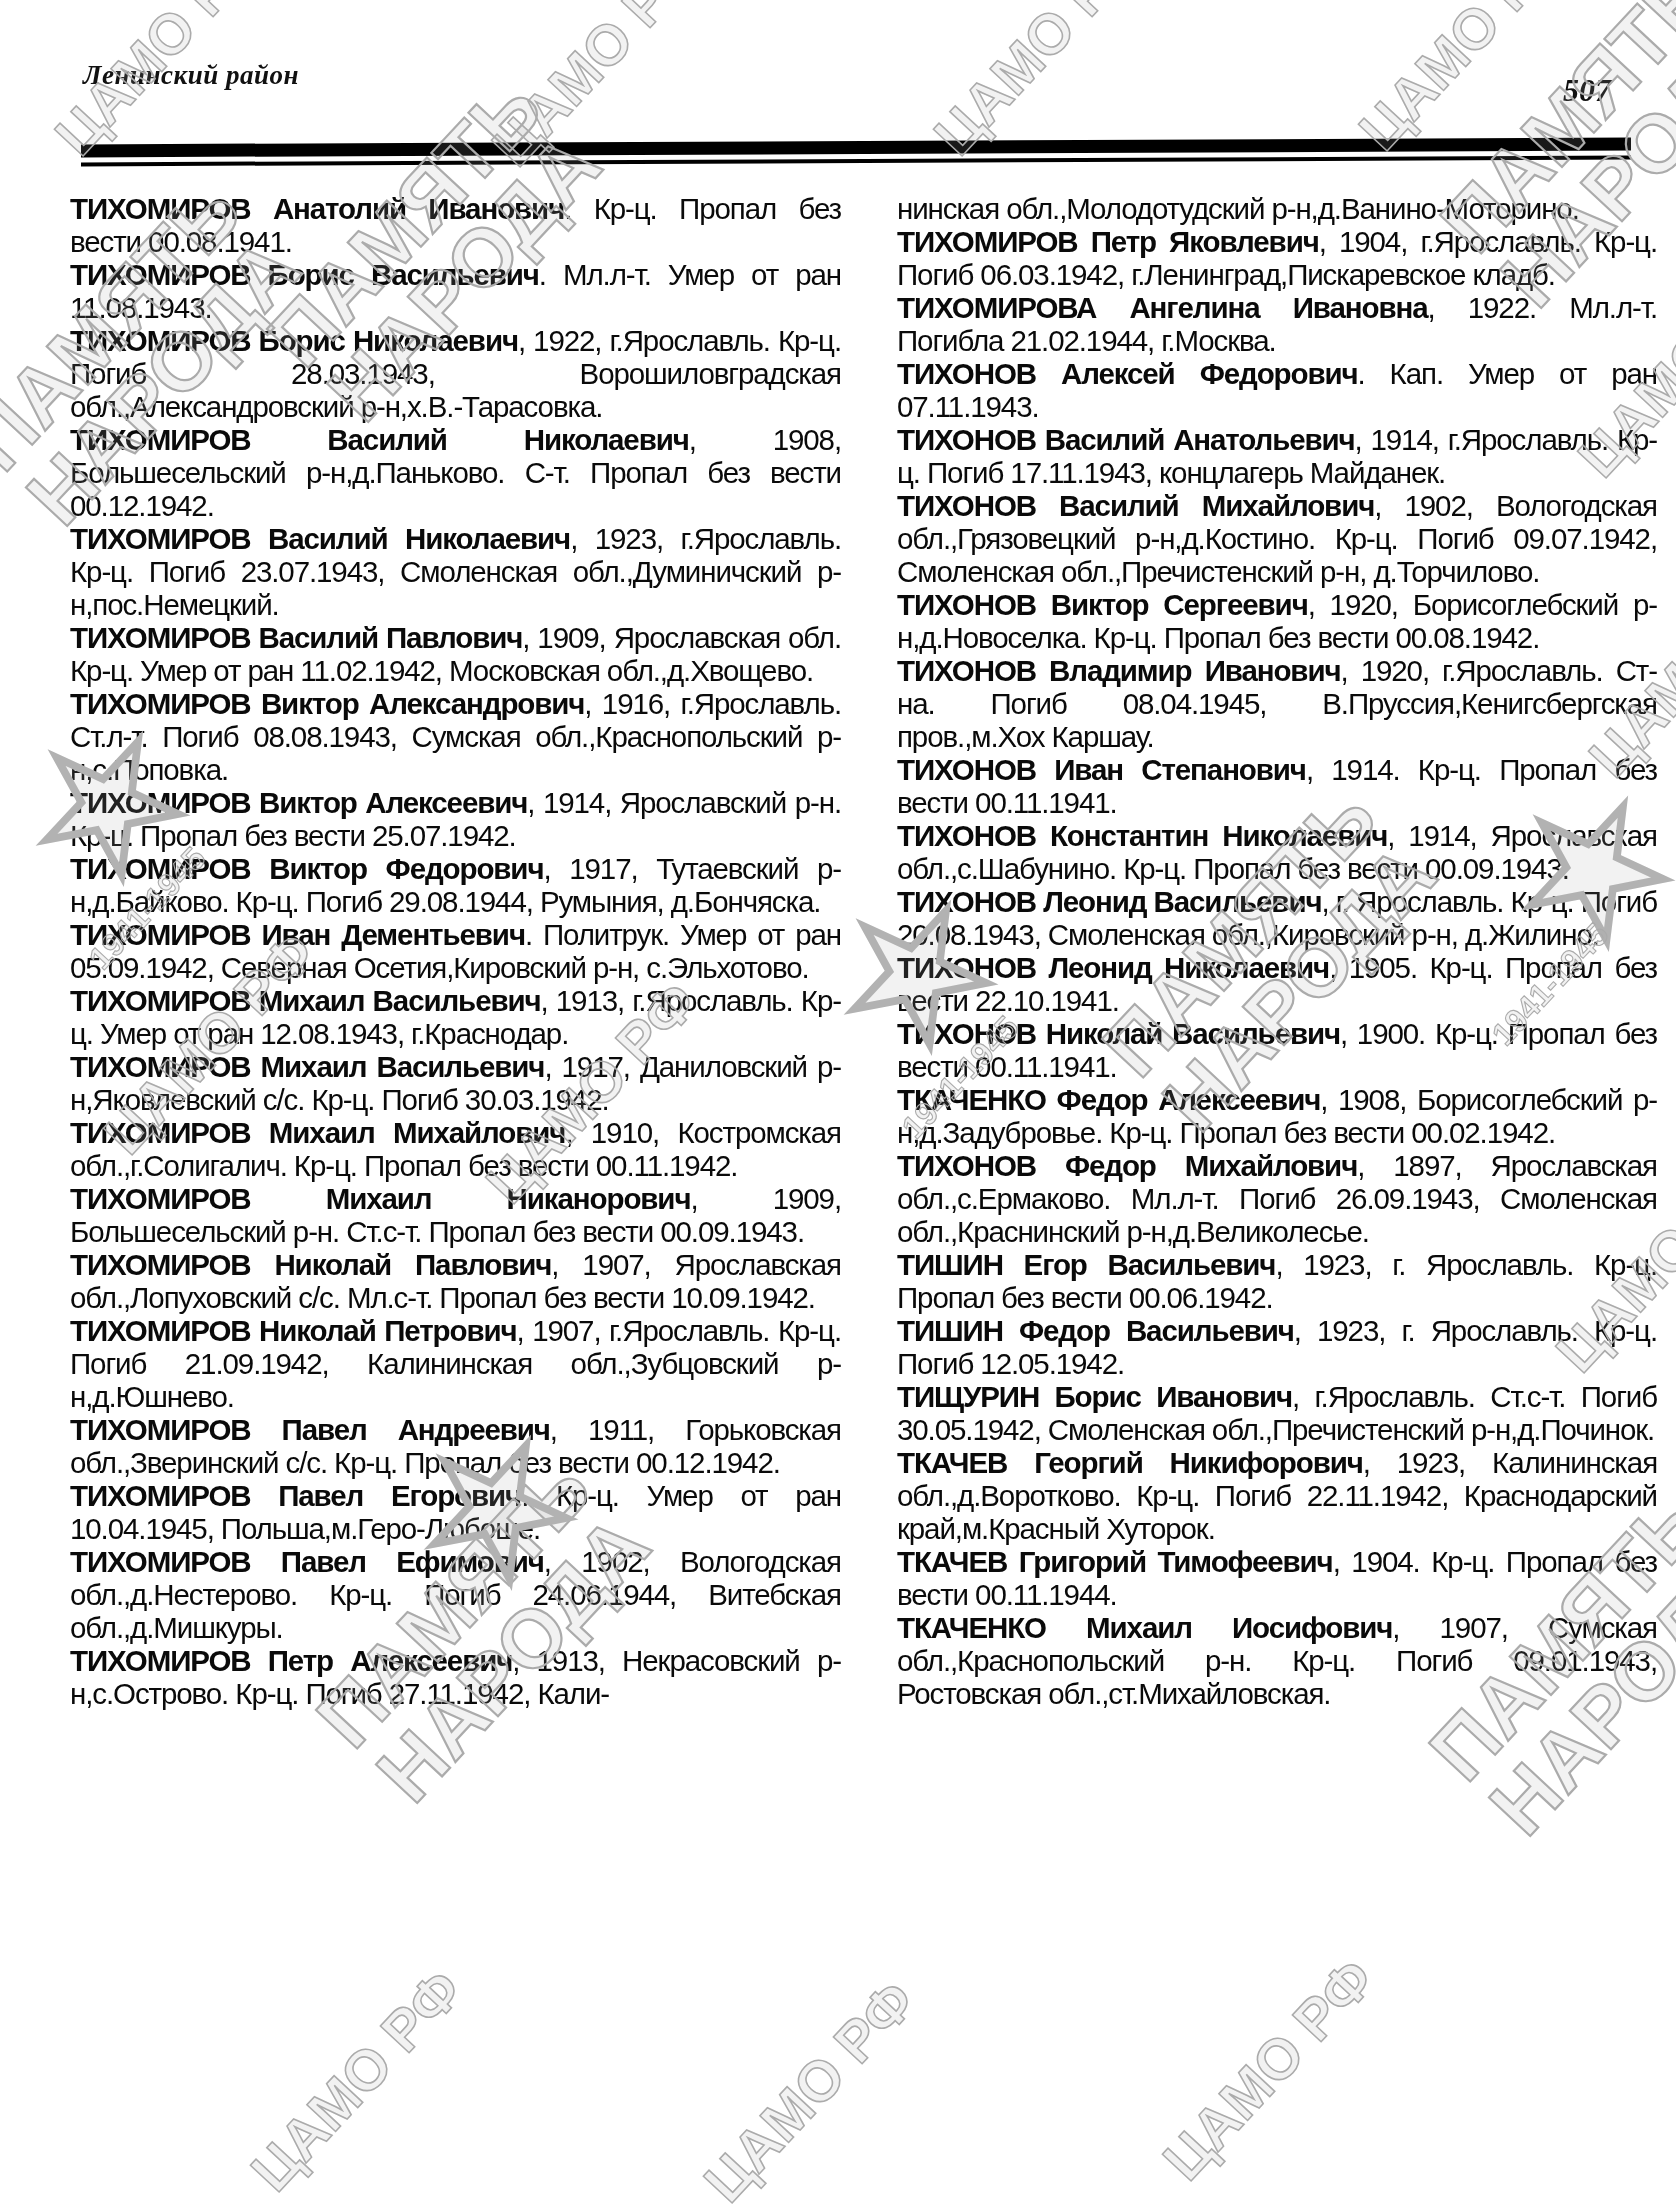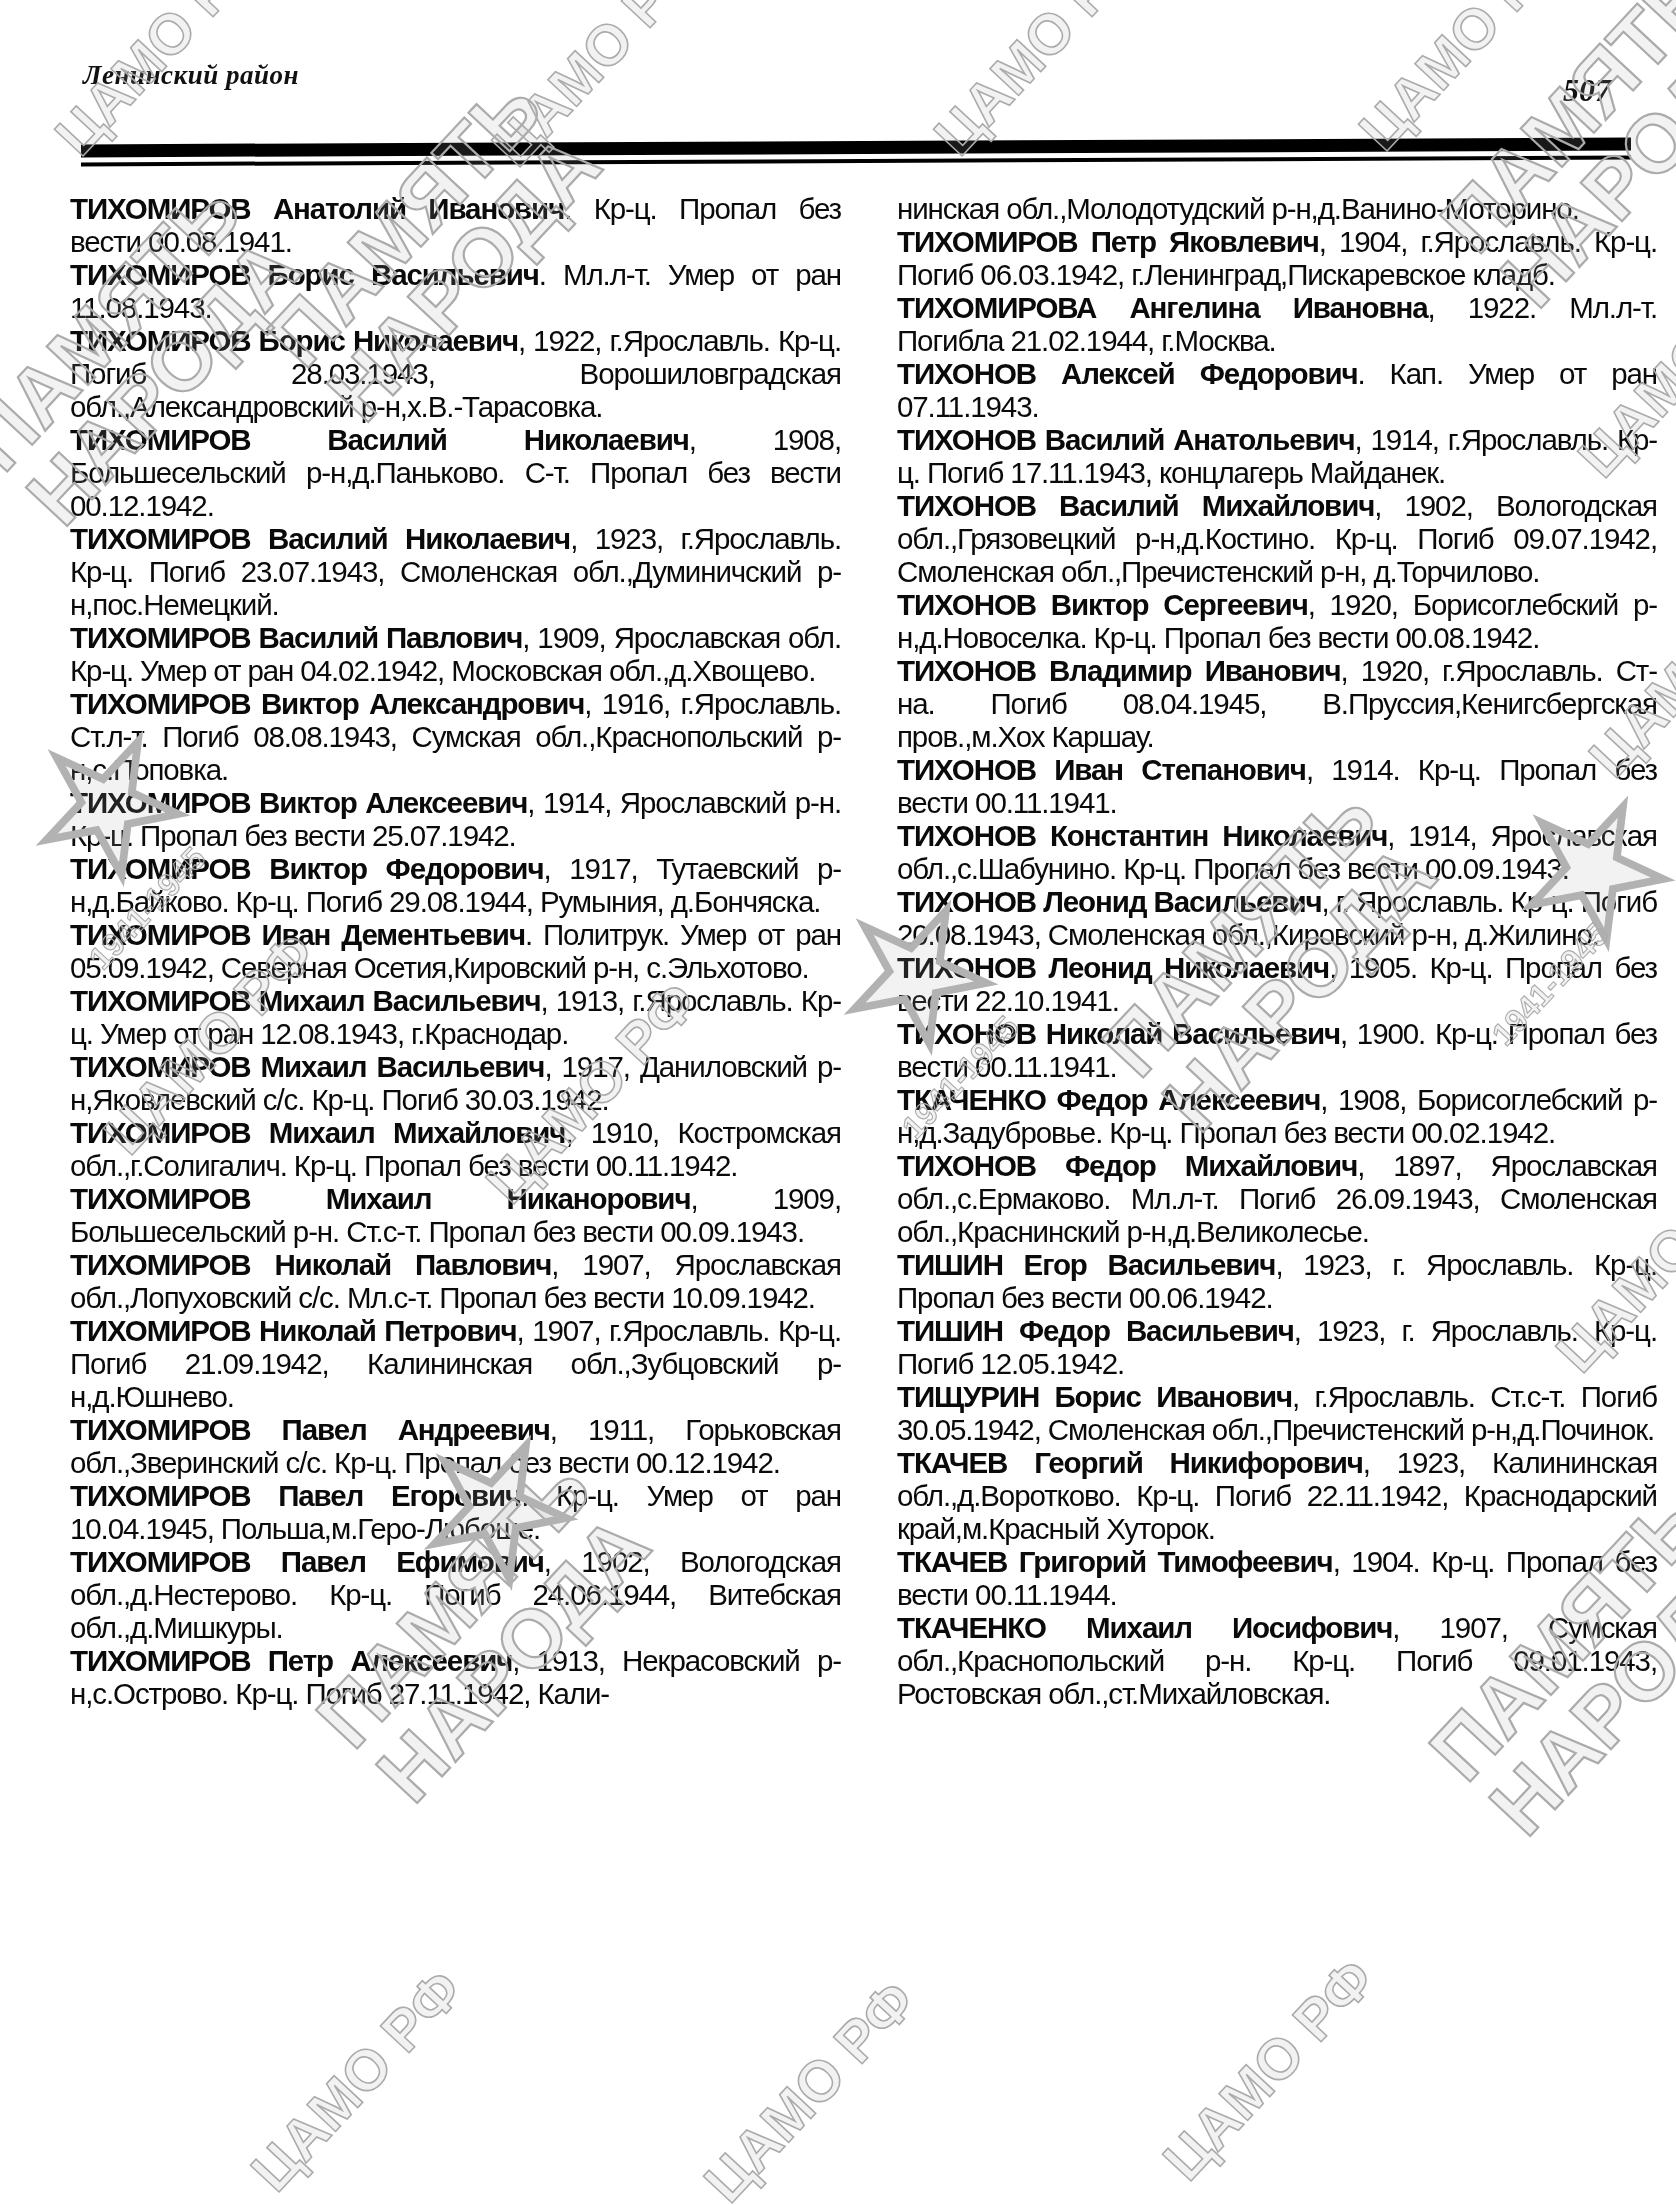--- a/index.html
+++ b/index.html
@@ -117,21 +117,21 @@
   <div class="hdr-num">507</div>
   <div class="rule rule-thick"></div>
   <div class="rule rule-thin"></div>
 
   <div class="col col-left" id="col-left">
       <p class="entry"><b>ТИХОМИРОВ Анатолий Иванович</b><span>. Кр-ц. Пропал без вести 00.08.1941.</span></p>
       <p class="entry"><b>ТИХОМИРОВ Борис Васильевич</b><span>. Мл.л-т. Умер от ран 11.08.1943.</span></p>
       <p class="entry"><b>ТИХОМИРОВ Борис Николаевич</b><span>, 1922, г.Ярославль. Кр-ц. Погиб 28.03.1943, Ворошиловградская обл.,Александровский р-н,х.В.-Тарасовка.</span></p>
       <p class="entry"><b>ТИХОМИРОВ Василий Николаевич</b><span>, 1908, Большесельский р-н,д.Паньково. С-т. Пропал без вести 00.12.1942.</span></p>
       <p class="entry"><b>ТИХОМИРОВ Василий Николаевич</b><span>, 1923, г.Ярославль. Кр-ц. Погиб 23.07.1943, Смоленская обл.,Думиничский р-н,пос.Немецкий.</span></p>
-      <p class="entry"><b>ТИХОМИРОВ Василий Павлович</b><span>, 1909, Ярославская обл. Кр-ц. Умер от ран 04.02.1942, Московская обл.,д.Хвощево.</span></p>
+      <p class="entry"><b>ТИХОМИРОВ Василий Павлович</b><span>, 1909, Ярославская обл. Кр-ц. Умер от ран 11.02.1942, Московская обл.,д.Хвощево.</span></p>
       <p class="entry"><b>ТИХОМИРОВ Виктор Александрович</b><span>, 1916, г.Ярославль. Ст.л-т. Погиб 08.08.1943, Сумская обл.,Краснопольский р-н,с.Поповка.</span></p>
       <p class="entry"><b>ТИХОМИРОВ Виктор Алексеевич</b><span>, 1914, Ярославский р-н. Кр-ц. Пропал без вести 25.07.1942.</span></p>
       <p class="entry"><b>ТИХОМИРОВ Виктор Федорович</b><span>, 1917, Тутаевский р-н,д.Байково. Кр-ц. Погиб 29.08.1944, Румыния, д.Бончяска.</span></p>
       <p class="entry"><b>ТИХОМИРОВ Иван Дементьевич</b><span>. Политрук. Умер от ран 05.09.1942, Северная Осетия,Кировский р-н, с.Эльхотово.</span></p>
       <p class="entry"><b>ТИХОМИРОВ Михаил Васильевич</b><span>, 1913, г.Ярославль. Кр-ц. Умер от ран 12.08.1943, г.Краснодар.</span></p>
       <p class="entry"><b>ТИХОМИРОВ Михаил Васильевич</b><span>, 1917, Даниловский р-н,Яковлевский с/с. Кр-ц. Погиб 30.03.1942.</span></p>
       <p class="entry"><b>ТИХОМИРОВ Михаил Михайлович</b><span>, 1910, Костромская обл.,г.Солигалич. Кр-ц. Пропал без вести 00.11.1942.</span></p>
       <p class="entry"><b>ТИХОМИРОВ Михаил Никанорович</b><span>, 1909, Большесельский р-н. Ст.с-т. Пропал без вести 00.09.1943.</span></p>
       <p class="entry"><b>ТИХОМИРОВ Николай Павлович</b><span>, 1907, Ярославская обл.,Лопуховский с/с. Мл.с-т. Пропал без вести 10.09.1942.</span></p>
       <p class="entry"><b>ТИХОМИРОВ Николай Петрович</b><span>, 1907, г.Ярославль. Кр-ц. Погиб 21.09.1942, Калининская обл.,Зубцовский р-н,д.Юшнево.</span></p>

